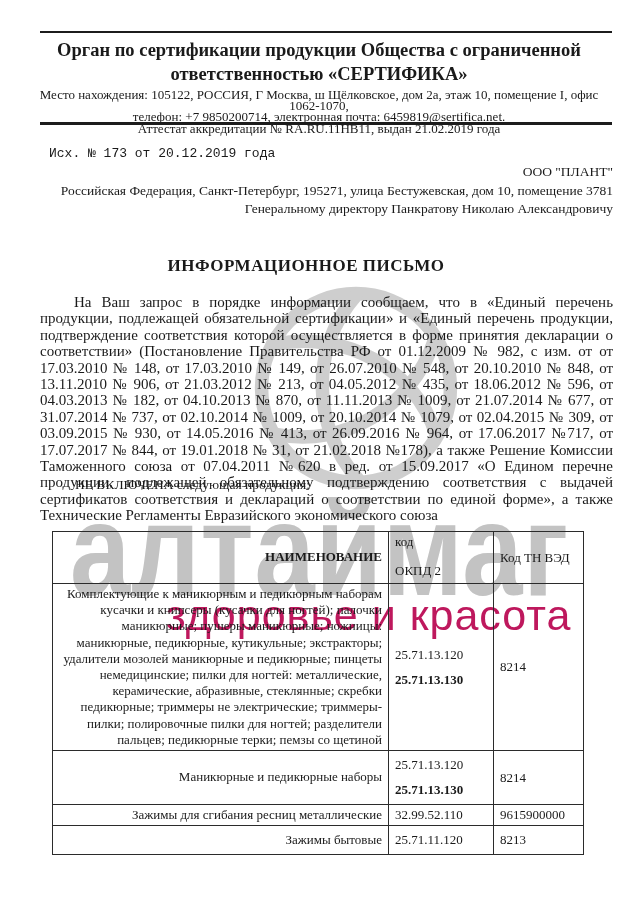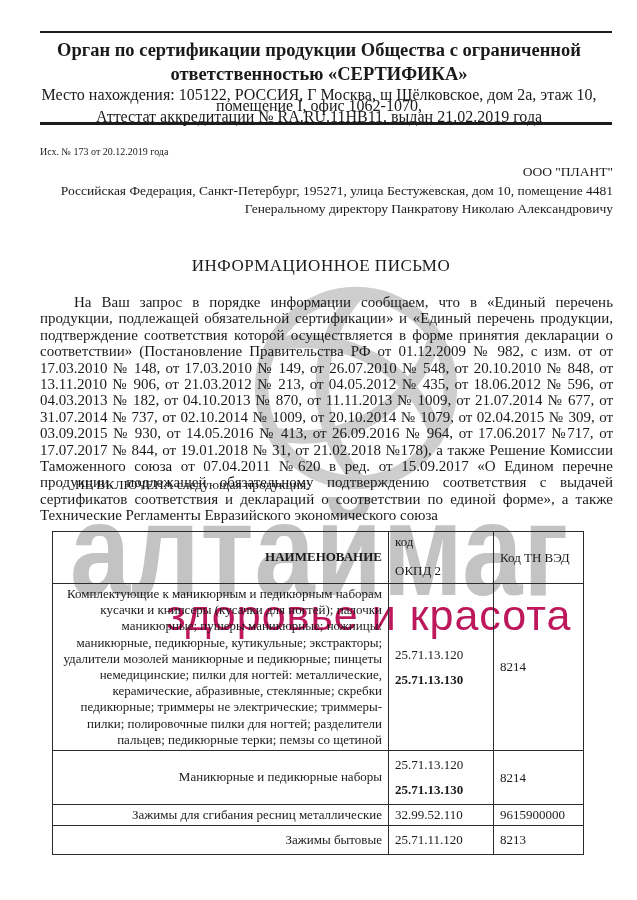--- a/index.html
+++ b/index.html
@@ -31,31 +31,31 @@
   
   .content{position:absolute;inset:0;z-index:1;}
   .rule-top{position:absolute;left:40px;top:31px;width:572px;height:2px;background:#1c1c1c;}
   .rule-thick{position:absolute;left:40px;top:122px;width:572px;height:3px;background:#1c1c1c;}
   .org-title{
     position:absolute;left:33px;top:38px;width:572px;
     text-align:center;font-weight:bold;font-size:18.5px;line-height:24px;
   }
   .org-address{
     position:absolute;left:33px;top:89px;width:572px;
-    text-align:center;font-size:16px;line-height:11px;
+    text-align:center;font-size:13px;line-height:11px;
   }
   .org-address div{margin-bottom:0;line-height:11.2px;}
-  .ref-line{position:absolute;left:40px;top:146px;font-size:10px;}
+  .ref-line{position:absolute;left:49px;top:146px;font-size:13px;font-family:Liberation Mono, monospace;}
   .addressee{
     position:absolute;right:24px;top:163px;width:560px;
     text-align:right;font-size:13.5px;line-height:18.5px;
   }
   .letter-title{
-    position:absolute;left:35px;top:256px;width:572px;
-    text-align:center;font-weight:normal;font-size:17px;letter-spacing:.5px;
+    position:absolute;left:20px;top:256px;width:572px;
+    text-align:center;font-weight:bold;font-size:17px;letter-spacing:.5px;
   }
   .letter-body{
     position:absolute;left:40px;top:294px;width:573px;
     font-size:15px;line-height:16.4px;
     text-align:justify;text-indent:34px;
   }
   .not-included{position:absolute;left:75px;top:477px;font-size:13.5px;}
   
   table.products{
     position:absolute;left:52px;top:531px;
@@ -100,30 +100,31 @@
   </div>
 
   <div class="content">
 
     <div class="rule-top"></div>
 
     <div class="org-title">Орган по сертификации продукции Общества с ограниченной ответственностью «СЕРТИФИКА»</div>
 
     <div class="org-address">
       <div>Место нахождения: 105122, РОССИЯ, Г Москва, ш Щёлковское, дом 2а, этаж 10, помещение I, офис 1062-1070,</div>
+      <div>телефон: +7 9850200714, электронная почта: 6459819@sertifica.net.</div>
       <div>Аттестат аккредитации № RA.RU.11НВ11, выдан 21.02.2019 года</div>
     </div>
 
     <div class="rule-thick"></div>
 
     <div class="ref-line">Исх. № 173 от 20.12.2019 года</div>
 
     <div class="addressee">
       <div>ООО "ПЛАНТ"</div>
-      <div>Российская Федерация, Санкт-Петербург, 195271, улица Бестужевская, дом 10, помещение 4481</div>
+      <div>Российская Федерация, Санкт-Петербург, 195271, улица Бестужевская, дом 10, помещение 3781</div>
       <div>Генеральному директору Панкратову Николаю Александровичу</div>
     </div>
 
     <div class="letter-title">ИНФОРМАЦИОННОЕ ПИСЬМО</div>
 
     <div class="letter-body">На Ваш запрос в порядке информации сообщаем, что в «Единый перечень продукции, подлежащей обязательной сертификации» и «Единый перечень продукции, подтверждение соответствия которой осуществляется в форме принятия декларации о соответствии» (Постановление Правительства РФ от 01.12.2009 № 982, с изм. от от 17.03.2010 № 148, от 17.03.2010 № 149, от 26.07.2010 № 548, от 20.10.2010 № 848, от 13.11.2010 № 906, от 21.03.2012 № 213, от 04.05.2012 № 435, от 18.06.2012 № 596, от 04.03.2013 № 182, от 04.10.2013 № 870, от 11.11.2013 № 1009, от 21.07.2014 № 677, от 31.07.2014 № 737, от 02.10.2014 № 1009, от 20.10.2014 № 1079, от 02.04.2015 № 309, от 03.09.2015 № 930, от 14.05.2016 № 413, от 26.09.2016 № 964, от 17.06.2017 №717, от 17.07.2017 № 844, от 19.01.2018 № 31, от 21.02.2018 №178), а также Решение Комиссии Таможенного союза от 07.04.2011 №620 в ред. от 15.09.2017 «О Едином перечне продукции, подлежащей обязательному подтверждению соответствия с выдачей сертификатов соответствия и деклараций о соответствии по единой форме», а также Технические Регламенты Евразийского экономического союза</div>
 
     <div class="not-included">НЕ ВКЛЮЧЕНА следующая продукция:</div>
 
     <table class="products">

